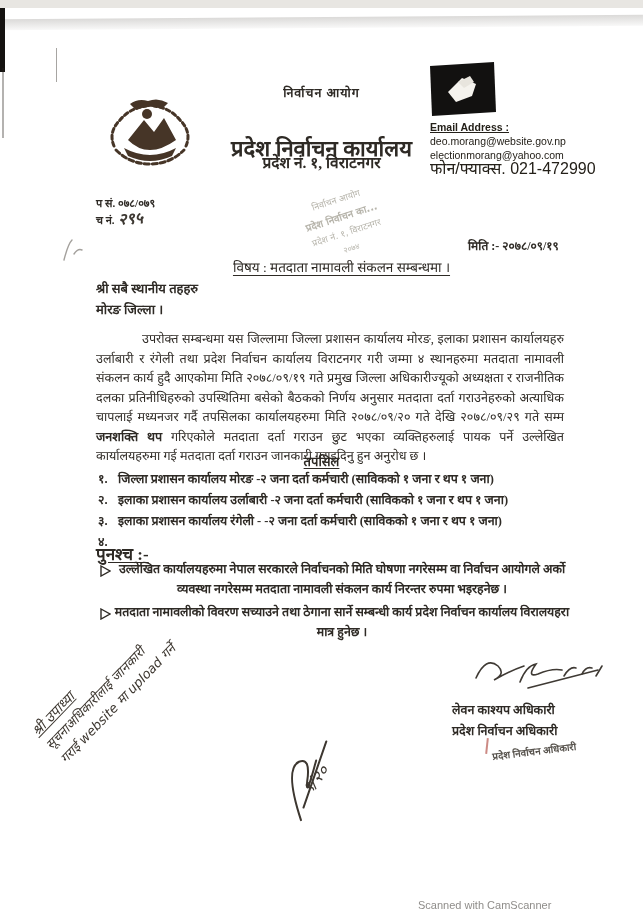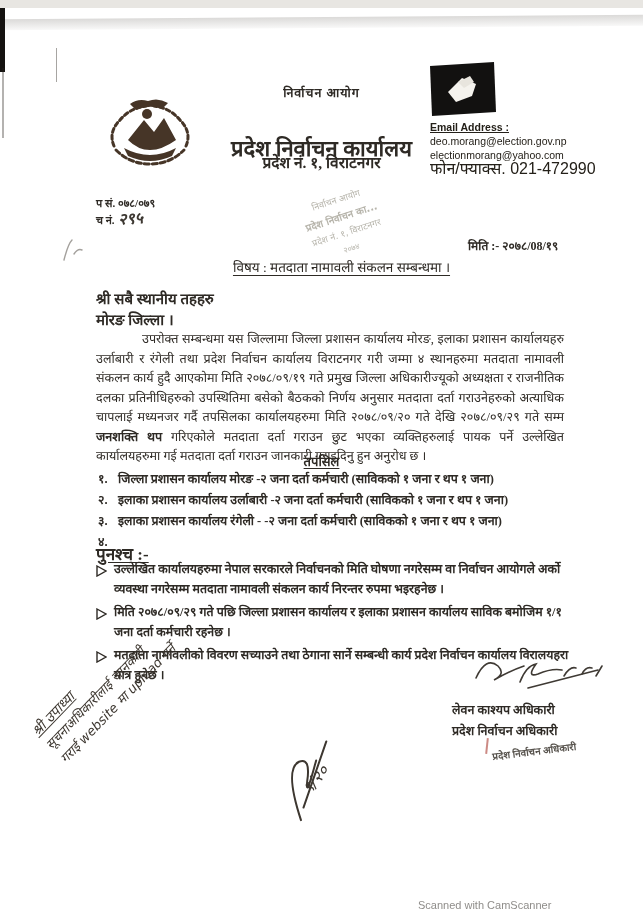--- a/index.html
+++ b/index.html
@@ -39,36 +39,36 @@
   .addr-line{position:absolute;left:418px;top:192px;font-size:11.5px;font-weight:bold;}
   .date-line{position:absolute;left:468px;top:229px;font-size:12px;font-weight:bold;}
   .round-stamp{position:absolute;left:292px;top:170px;opacity:.55;transform:rotate(-18deg);}
 
   
   .subject{position:absolute;left:0;top:250px;width:643px;text-align:center;
     font-size:13.5px;font-weight:normal;padding-left:20px;}
   .subject span{text-decoration:underline;text-underline-offset:3px;}
 
   
-  .addressee{position:absolute;left:96px;top:281px;font-size:15px;font-weight:bold;line-height:21px;}
+  .addressee{position:absolute;left:96px;top:270px;font-size:13px;font-weight:bold;line-height:21px;}
   .body-para{position:absolute;left:96px;top:322px;width:468px;
     font-size:12.6px;line-height:19.5px;text-align:justify;text-indent:46px;font-weight:500;}
   .body-para b{font-weight:bold;}
 
   .tapasil-head{position:absolute;left:0;top:444px;width:643px;text-align:center;
     font-size:13px;font-weight:bold;}
   .tapasil-head span{text-decoration:underline;text-underline-offset:2px;}
   .tapasil-list{position:absolute;left:98px;top:461px;width:472px;font-size:12.4px;
     line-height:21px;font-weight:600;}
   .t-row{display:flex;}
   .t-num{width:20px;flex:0 0 20px;}
 
   .punashcha-head{position:absolute;left:96px;top:534px;font-size:17px;font-weight:bold;
     text-decoration:underline;text-underline-offset:2px;}
-  .bullets{position:absolute;left:96px;top:552px;width:474px;font-size:12.4px;line-height:19.5px;font-weight:600;}
+  .bullets{position:absolute;left:96px;top:552px;width:474px;font-size:12.4px;line-height:19.5px;font-weight:600;text-align:center;}
   .b-row{display:flex;margin-bottom:4px;}
   .b-marker{flex:0 0 18px;padding-top:4px;}
 
   
   .sig-scribble{position:absolute;left:468px;top:640px;}
   .sig-name{position:absolute;left:452px;top:692px;font-size:12.5px;font-weight:bold;line-height:21px;}
   .sig-stamp-title{position:absolute;left:492px;top:736px;font-size:10px;font-weight:bold;
     color:#3a352e;transform:rotate(-7deg);opacity:.85;}
   .red-tick{position:absolute;left:486px;top:730px;width:2px;height:16px;background:rgba(170,60,50,.6);transform:rotate(6deg);}
 
@@ -117,21 +117,21 @@
   <div class="black-logo">
     <svg width="70" height="56" viewBox="0 0 70 56">
       <polygon points="2,4 66,0 68,50 4,54" fill="#121110"></polygon>
       <polygon points="20,30 34,16 48,22 44,34 28,40" fill="#f5f3ee"></polygon>
       <polygon points="30,20 42,14 46,20 36,26" fill="#e8e5de"></polygon>
     </svg>
   </div>
 
   <div class="email-block">
     <div class="ehead">Email Address :</div>
-    <div>deo.morang@election.gov.np</div>
+    <div>deo.morang@website.gov.np</div>
     <div>electionmorang@yahoo.com</div>
     <div class="phone-line">फोन/फ्याक्स. 021-472990</div>
   </div>
 
   <div class="ref-block">
     <div>प सं. ०७८/०७९</div>
     <div>
       <span>च नं.</span><span class="hand ch-value">२९५</span>
     </div>
   </div>
@@ -140,21 +140,21 @@
     <svg width="104" height="90" viewBox="0 0 104 90">
       <g fill="#7b7766" font-family="DejaVu Sans, sans-serif" text-anchor="middle">
         <text x="52" y="24" font-size="9">निर्वाचन आयोग</text>
         <text x="52" y="42" font-size="10" font-weight="bold">प्रदेश निर्वाचन का...</text>
         <text x="52" y="58" font-size="9">प्रदेश नं. १, विराटनगर</text>
         <text x="52" y="74" font-size="8">२०७४</text>
       </g>
     </svg>
   </div>
 
-  <div class="date-line">मिति :- २०७८/08/१९</div>
+  <div class="date-line">मिति :- २०७८/०९/१९</div>
 
   <div class="subject">
     <span>विषय : मतदाता नामावली संकलन सम्बन्धमा ।</span>
   </div>
 
   <div class="addressee">
     <div>श्री सबै स्थानीय तहहरु</div>
     <div>मोरङ जिल्ला ।</div>
   </div>
 
@@ -192,28 +192,20 @@
           </svg>
       </span>
       <span>उल्लेखित कार्यालयहरुमा नेपाल सरकारले निर्वाचनको मिति घोषणा नगरेसम्म वा निर्वाचन आयोगले अर्को व्यवस्था नगरेसम्म मतदाता नामावली संकलन कार्य निरन्तर रुपमा भइरहनेछ ।</span>
     </div>
     <div class="b-row">
       <span class="b-marker">
         <svg width="11" height="12" viewBox="0 0 11 12">
             <polygon points="1,1 10,6 1,11" fill="none" stroke="#2e2a25" stroke-width="1.4"></polygon>
           </svg>
       </span>
-      <span>मिति २०७८/०९/२९ गते पछि जिल्ला प्रशासन कार्यालय र इलाका प्रशासन कार्यालय साविक बमोजिम १/१ जना दर्ता कर्मचारी रहनेछ ।</span>
-    </div>
-    <div class="b-row">
-      <span class="b-marker">
-        <svg width="11" height="12" viewBox="0 0 11 12">
-            <polygon points="1,1 10,6 1,11" fill="none" stroke="#2e2a25" stroke-width="1.4"></polygon>
-          </svg>
-      </span>
       <span>मतदाता नामावलीको विवरण सच्याउने तथा ठेगाना सार्ने सम्बन्धी कार्य प्रदेश निर्वाचन कार्यालय विरालयहरा मात्र हुनेछ ।</span>
     </div>
   </div>
 
   <div class="sig-scribble">
     <svg width="140" height="52" viewBox="0 0 140 52">
       <g fill="none" stroke="#3f3a34" stroke-width="1.6" stroke-linecap="round">
         <path d="M8 30 q10 -22 22 -12 q8 8 -4 14 q18 -10 30 -14"></path>
         <path d="M52 34 q6 -16 16 -18 q-10 14 2 10 q14 -6 24 -4"></path>
         <path d="M60 40 l70 -18"></path>

